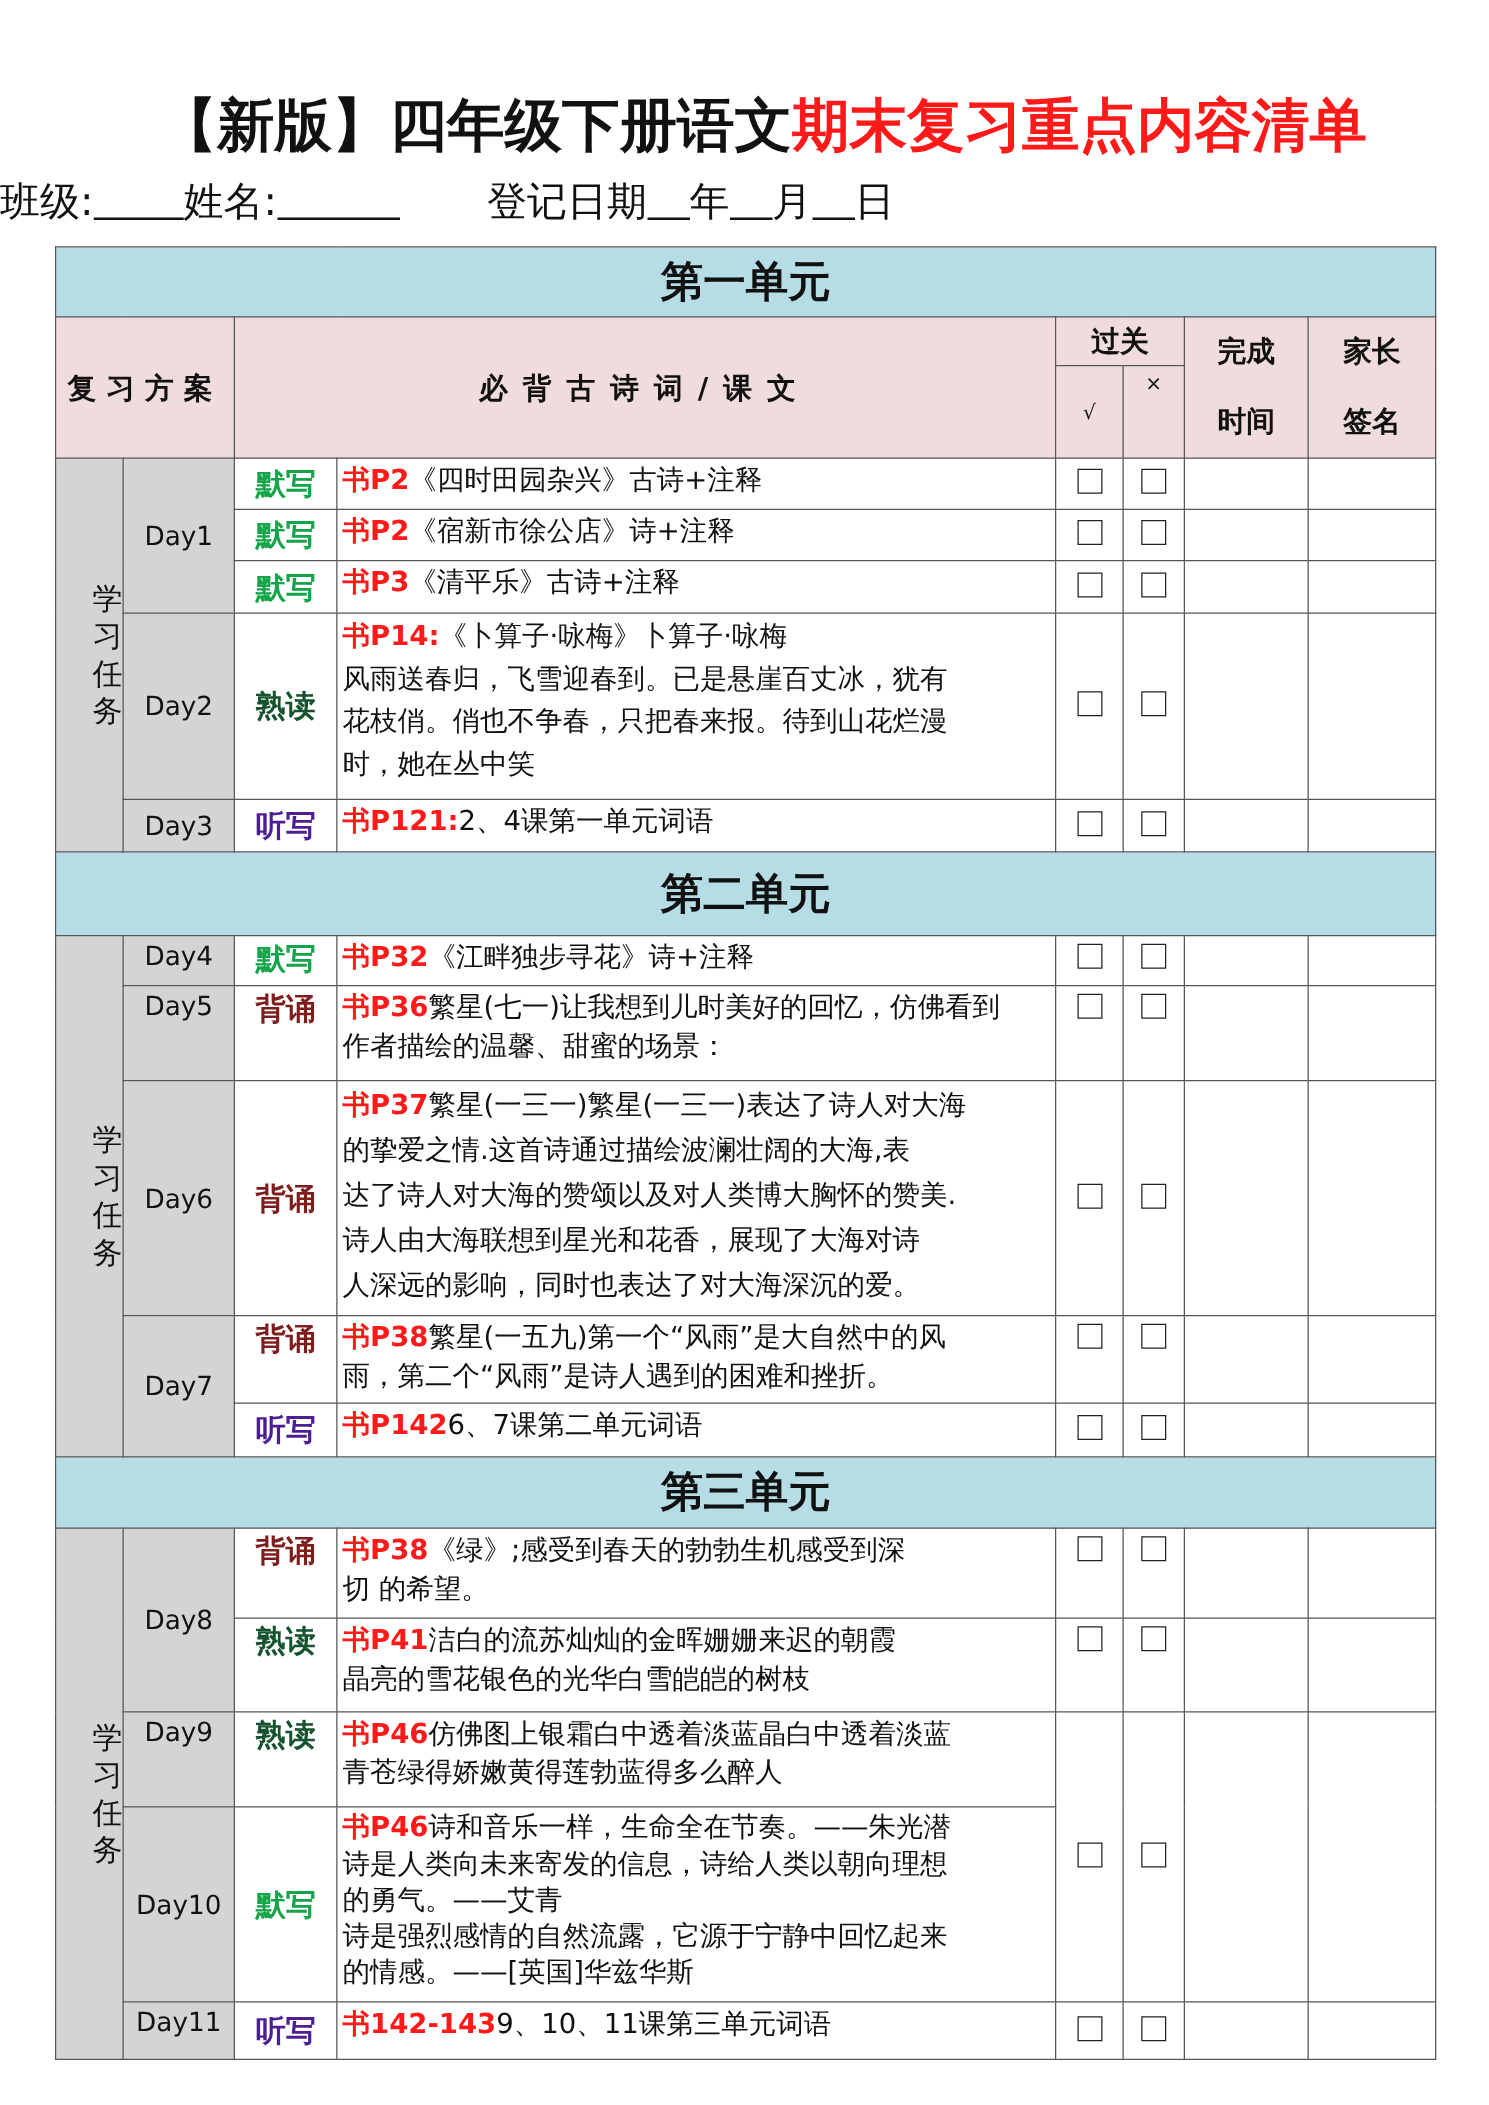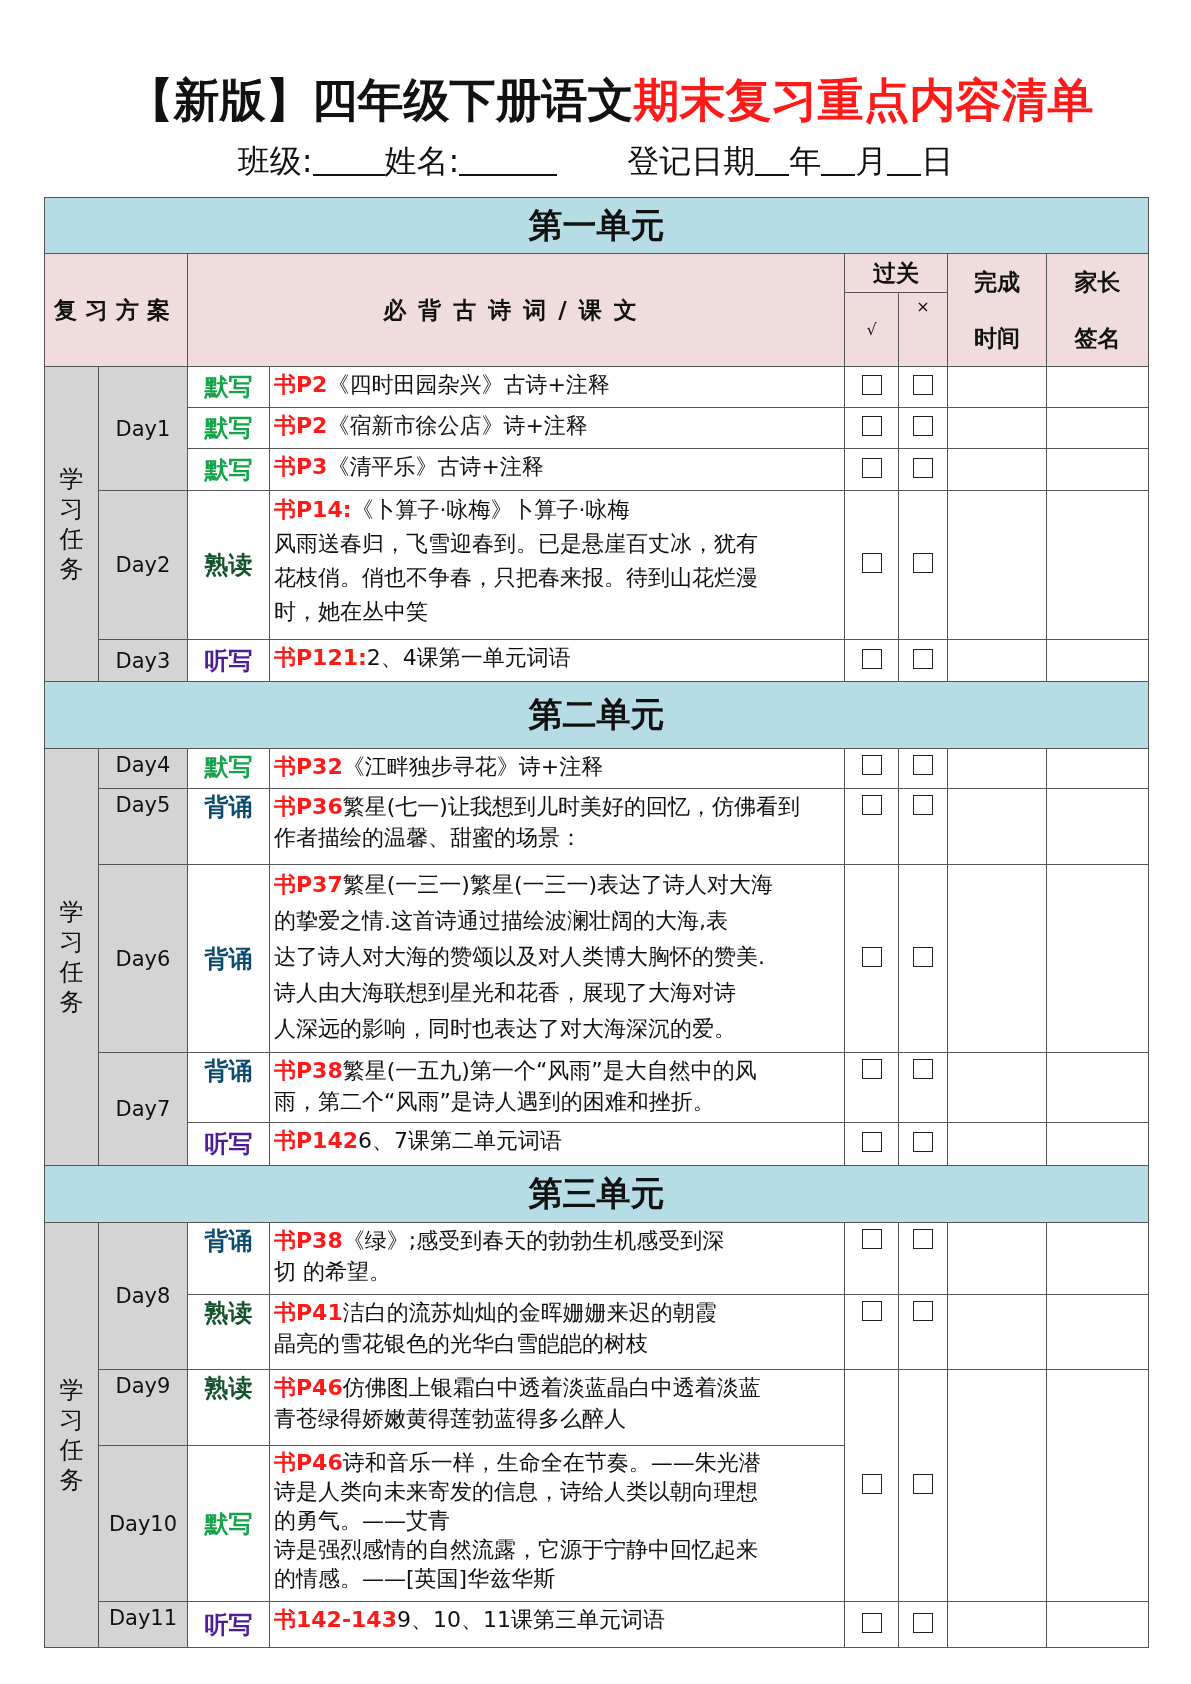--- a/index.html
+++ b/index.html
@@ -1,44 +1,44 @@
 <!DOCTYPE html>
 <html><head>
 <meta charset="utf-8">
 <style>
   html, body { margin: 0; padding: 0; background: #ffffff; }
   body { width: 1191px; height: 1684px; position: relative; overflow: hidden;
          font-family: "DejaVu Sans", "Liberation Sans", sans-serif; color: #111; }
   .title { position: absolute; left: 0; width: 1191px; top: 70px; text-align: center;
            font-size: 46px; font-weight: bold; letter-spacing: 0px; white-space: nowrap; padding-left: 15px; }
   .title .red { color: #ff1a1a; }
-  .subtitle { position: absolute; left: 0; width: 1191px; top: 140px; text-align: center;
+  .subtitle { position: absolute; left: 0; width: 1191px; top: 140px; text-align: left;
               font-size: 32px; white-space: nowrap; }
   .subtitle .gap { display: inline-block; width: 70px; }
   .blank { display: inline-block; border-bottom: 2px solid #111; height: 30px; vertical-align: -4px; }
 
   table.sheet { position: absolute; left: 44px; top: 197px; width: 1104px;
                 border-collapse: collapse; table-layout: fixed; }
   table.sheet td { border: 1.5px solid #555; padding: 0; vertical-align: middle; }
   .unit-hdr td { background: #b6dce6; text-align: center; font-size: 34px; font-weight: bold;
                  border-color: #444; }
   .col-hdr td { background: #f0dcdc; text-align: center; font-weight: bold; font-size: 23px; }
   .col-hdr .plan { letter-spacing: 8px; }
   .col-hdr .must { letter-spacing: 12px; }
   .col-hdr .twoline { line-height: 56px; }
   .col-hdr .mark { font-size: 16px; font-weight: normal; }
-  .task-col { background: #d4d4d4; text-align: center; font-size: 24px; line-height: 30px; }
+  .task-col { background: #d4d4d4; text-align: right; font-size: 24px; line-height: 30px; }
   .day-col { background: #d4d4d4; text-align: center; font-size: 21px; vertical-align: middle; }
   .day-col.top { vertical-align: top; padding-top: 4px; }
   .act { text-align: center; font-size: 24px; font-weight: bold; background: #fff; }
   .act.top { vertical-align: top; padding-top: 2px; }
   .act.green { color: #16a44a; }
   .act.purple { color: #14532d; }
   .act.blue { color: #4c1d95; margin-top: 48px; }
-  .act.orange { color: #0c4a6e; }
+  .act.orange { color: #7f1d1d; }
   .content { font-size: 22px; line-height: 31px; padding: 2px 4px !important; vertical-align: top !important; background:#fff; }
   .content .ref { color: #ff1a1a; font-weight: bold; }
   .content .line { display: block; white-space: nowrap; }
   .chk { text-align: center; background: #fff; }
   .chk.top { vertical-align: top; padding-top: 6px !important; }
   .box { display: inline-block; width: 18px; height: 18px; border: 1.5px solid #222; background: #fff; }
   .blankcell { background: #fff; }
 </style>
 </head>
 <body>

